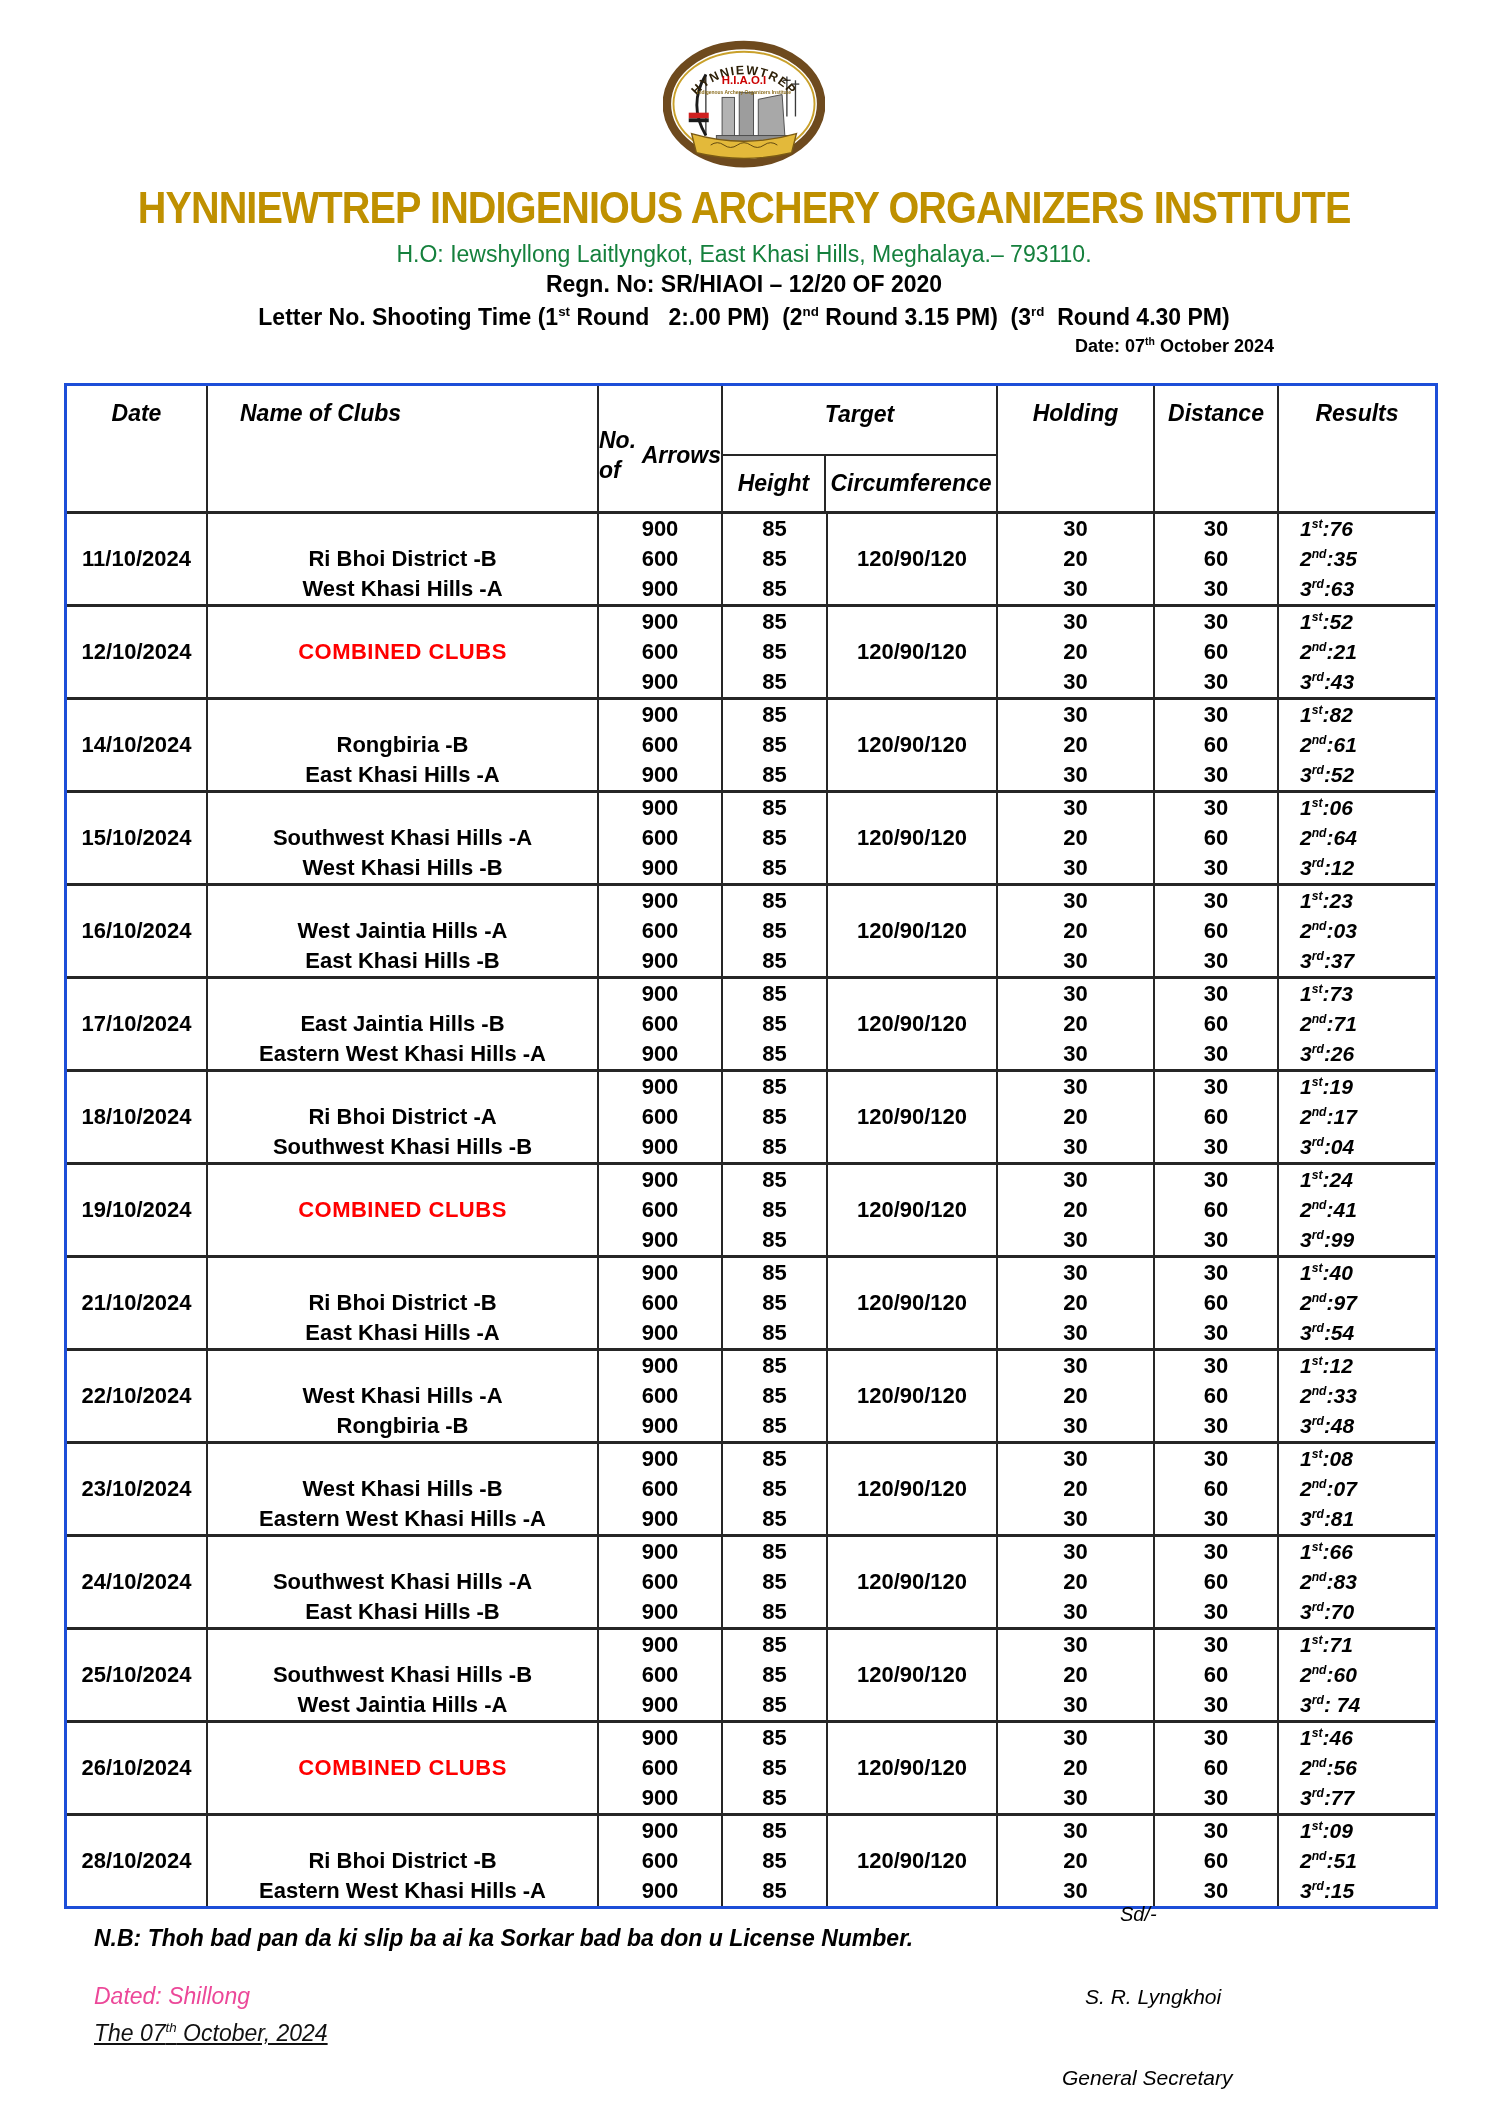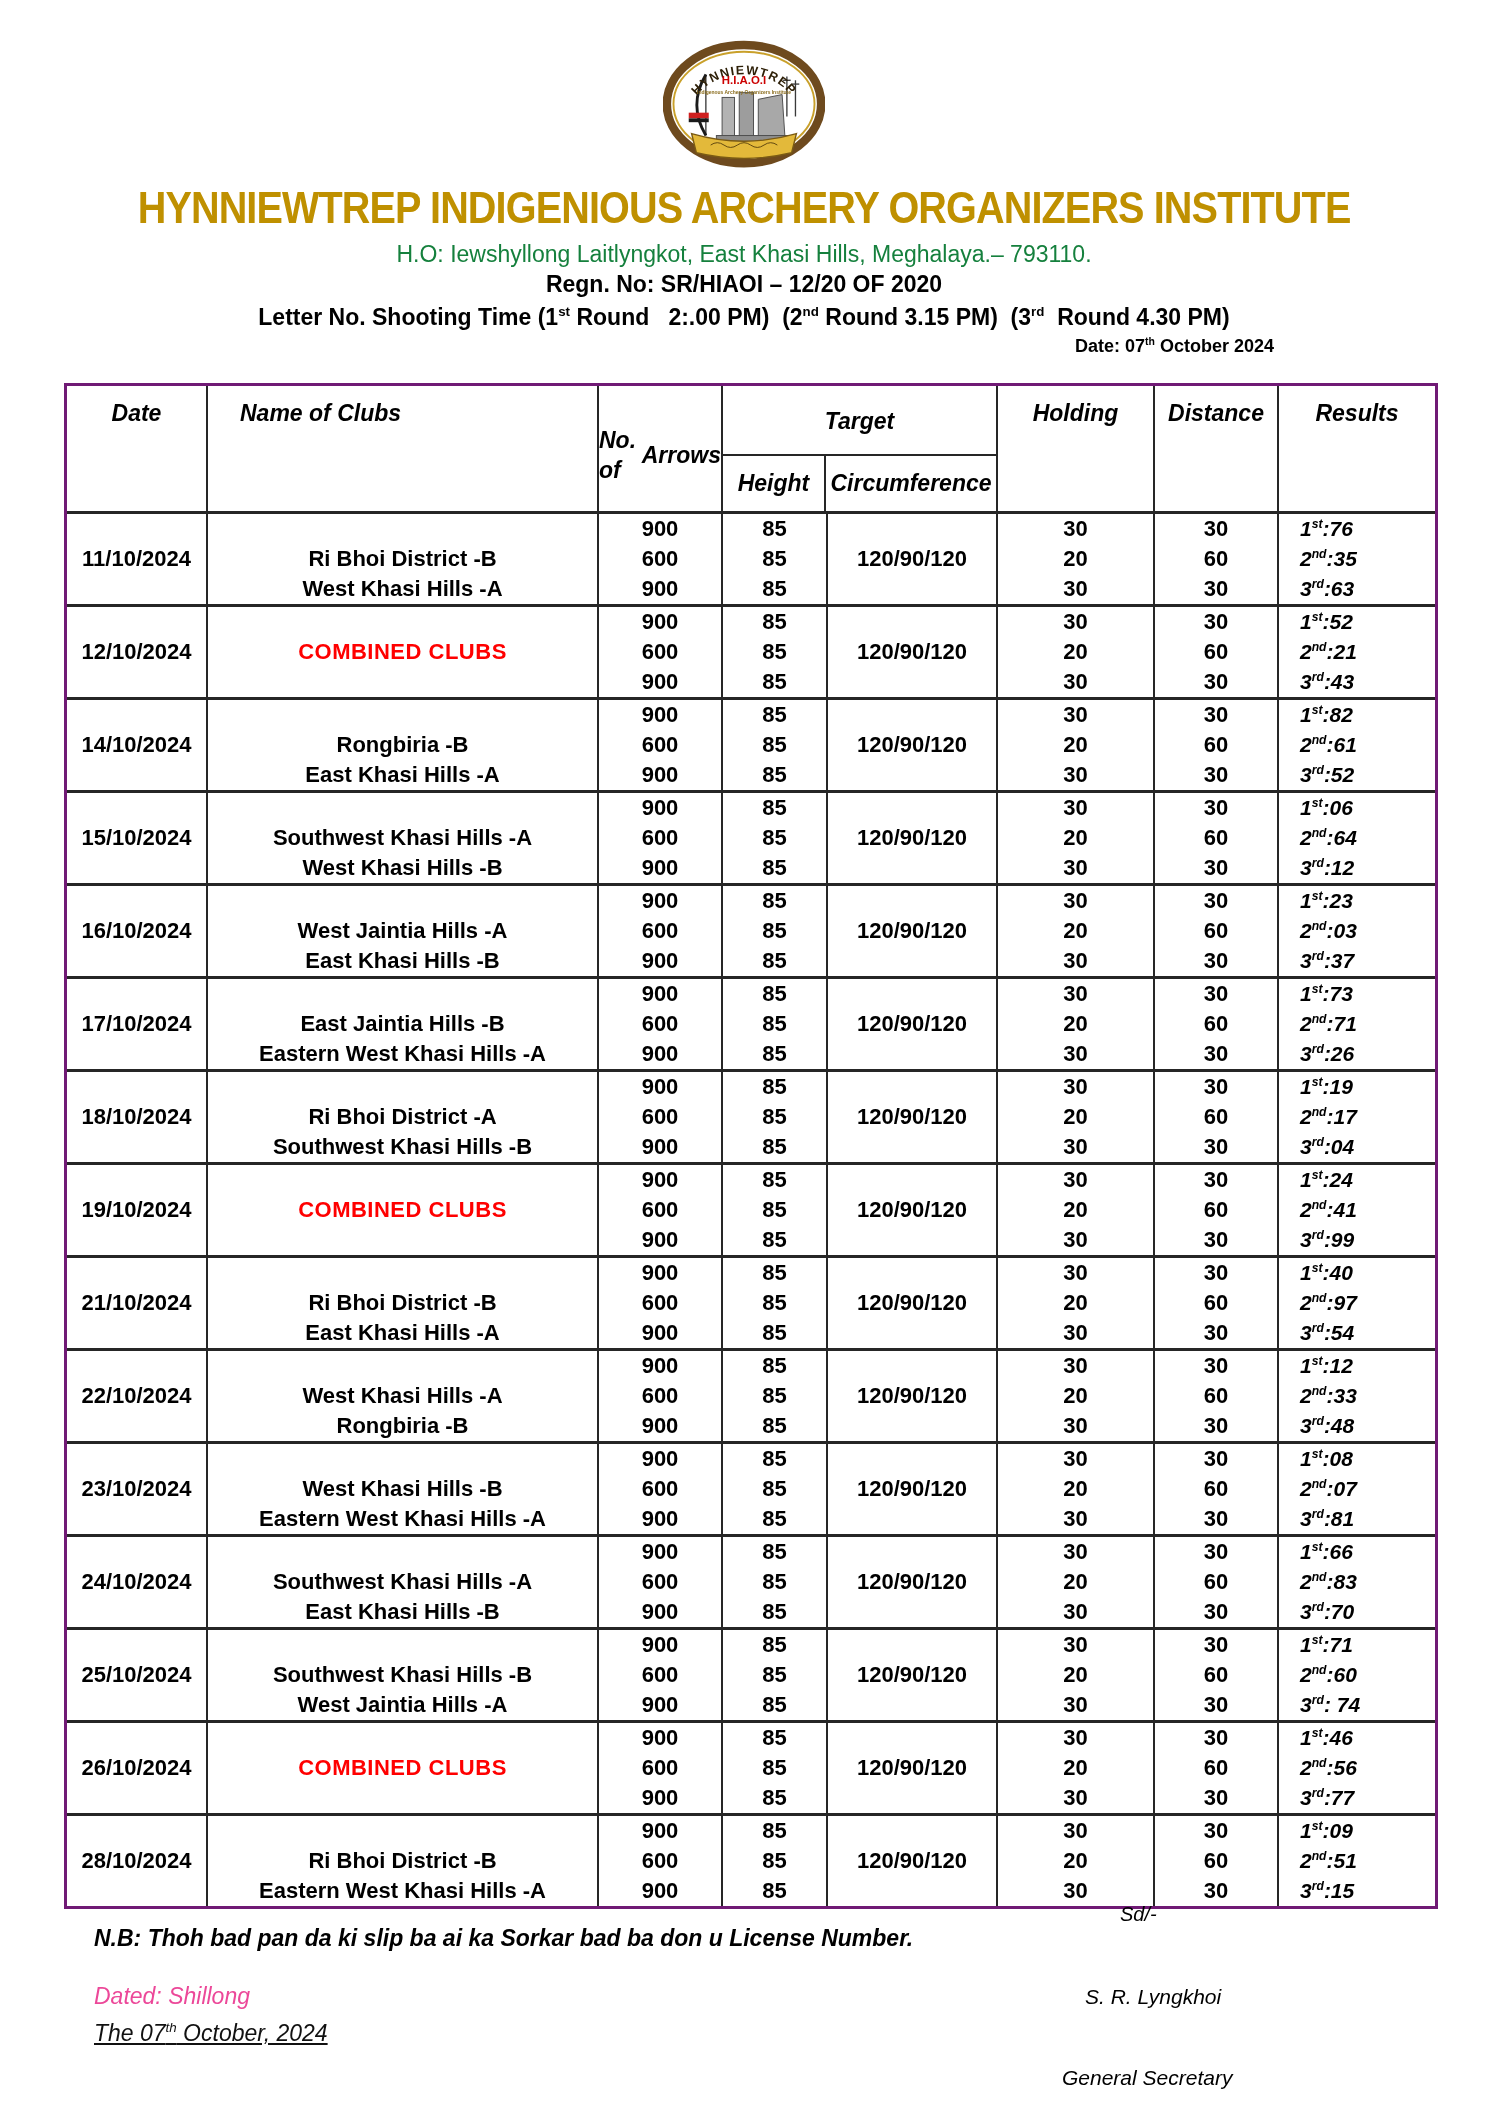--- a/index.html
+++ b/index.html
@@ -18,36 +18,36 @@
     font-size:23px;font-weight:400;color:#15803d;}
   .regn{position:absolute;top:271px;left:0;width:100%;text-align:center;
     font-size:23px;font-weight:bold;}
   .letter{position:absolute;top:304px;left:0;width:100%;text-align:center;
     font-size:23px;font-weight:bold;white-space:pre;}
   .dateline{position:absolute;top:336px;right:214px;font-size:18px;font-weight:bold;}
 
   
   .sched-table{
     position:absolute;top:383px;left:64px;width:1368px;
-    border:3px solid #701a75;box-sizing:content-box;
+    border:3px solid #1d4ed8;box-sizing:content-box;
   }
   .thead,.trow{
     display:grid;
     grid-template-columns:141px 391px 124px 105px 170px 157px 124px 156px;
   }
   .thead{height:125px;font-style:italic;font-weight:bold;font-size:23px;}
   .hcell{border-right:2px solid #262626;box-sizing:border-box;
     display:flex;align-items:flex-start;justify-content:center;padding-top:14px;}
   .hcell:last-child{border-right:none;}
   .hcell.h-clubs{justify-content:flex-start;padding-left:32px;}
   .h-arrows{flex-direction:row;align-items:center;line-height:30px;padding-top:12px;}
   .target-group{grid-column:4 / span 2;display:flex;flex-direction:column;
     border-right:2px solid #262626;box-sizing:border-box;}
   .target-label{height:70px;display:flex;align-items:flex-start;justify-content:center;
-    padding-top:22px;border-bottom:2px solid #262626;box-sizing:border-box;}
+    padding-top:15px;border-bottom:2px solid #262626;box-sizing:border-box;}
   .target-sub{flex:1;display:flex;}
   .sub-height{width:103px;border-right:2px solid #262626;box-sizing:border-box;
     display:flex;align-items:center;justify-content:center;}
   .sub-circ{flex:1;display:flex;align-items:center;justify-content:center;}
 
   .trow{height:93px;border-top:3px solid #262626;box-sizing:border-box;
     font-weight:bold;font-size:22px;}
   .cell{border-right:2px solid #262626;box-sizing:border-box;text-align:center;overflow:hidden;}
   .cell:last-child{border-right:none;}
   .c-date,.c-circ{display:flex;align-items:center;justify-content:center;}

